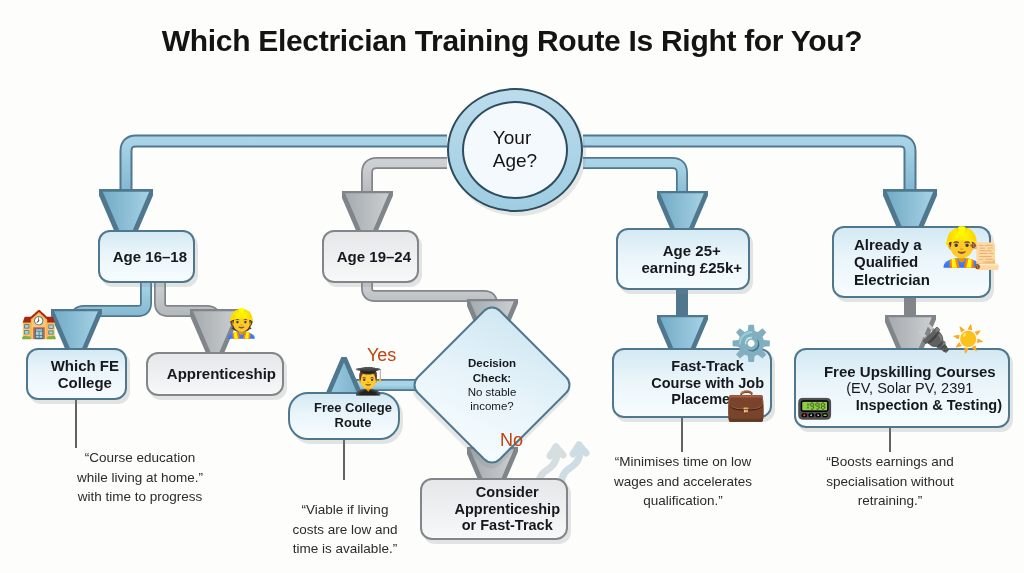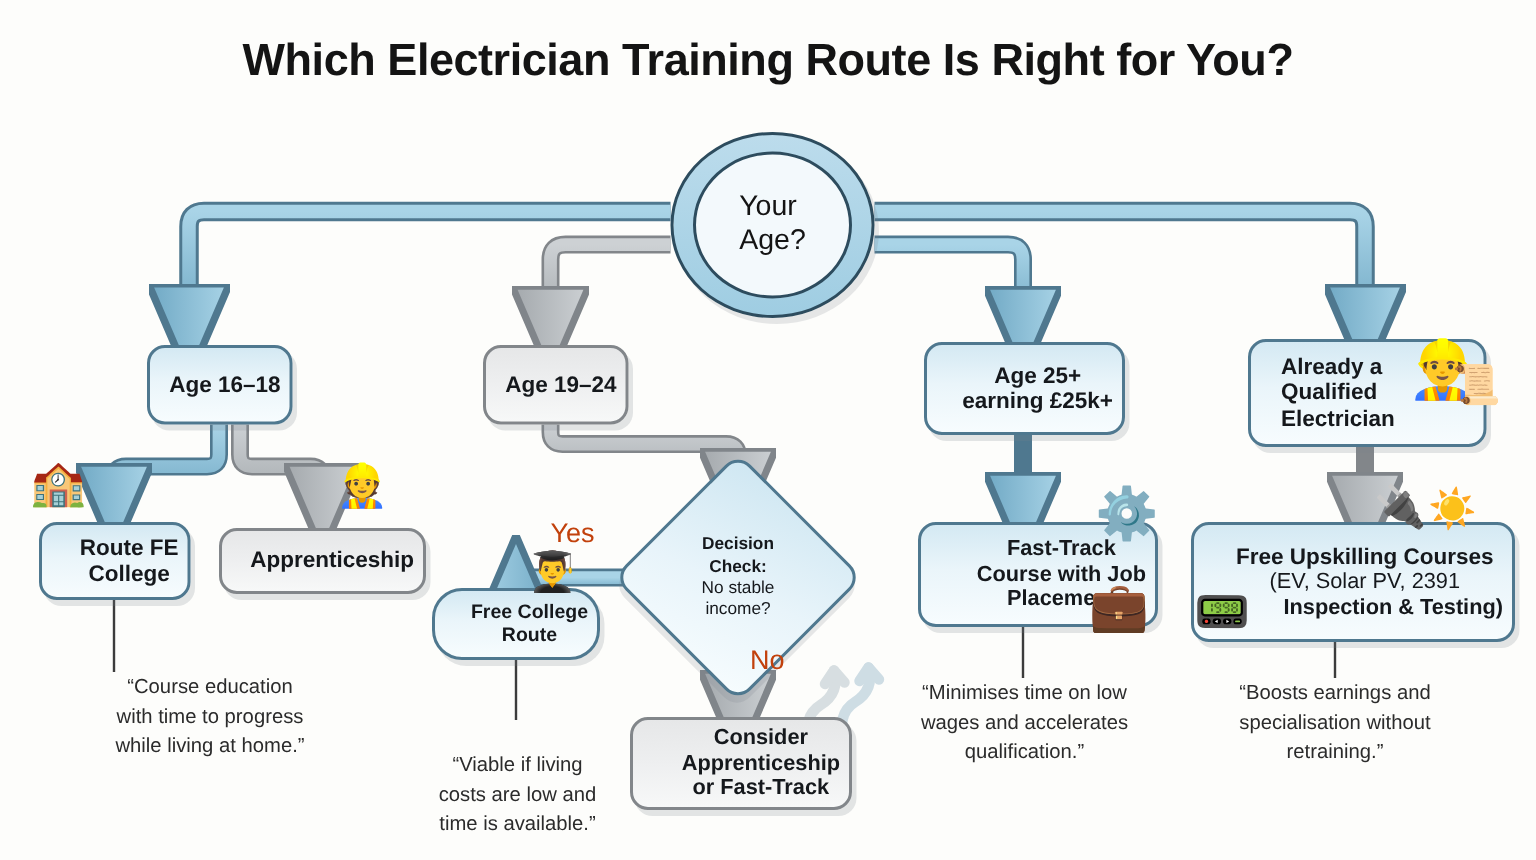--- a/index.html
+++ b/index.html
@@ -180,34 +180,34 @@
       <div>Qualified</div>
       <div>Electrician</div>
     </div>
   </div>
   <span class="ic" style="left:938px;top:228px;font-size:38px;">👷‍♂️</span>
   <span class="ic" style="left:968px;top:243px;font-size:26px;">📜</span>
 
   <span class="ic" style="left:20px;top:308px;font-size:30px;">🏫</span>
   <div class="node blue" style="left:26px;top:348px;width:101px;height:52px;font-size:15px;">
     <div class="inner">
-      <div>Route FE</div>
+      <div>Which FE</div>
       <div>College</div>
     </div>
   </div>
 
   <span class="ic" style="left:224px;top:310px;font-size:28px;">👷</span>
   <div class="node gray" style="left:146px;top:352px;width:138px;height:44px;font-size:15px;">
     <div class="inner">Apprenticeship</div>
   </div>
 
   <div class="caption" style="left:0px;top:448px;width:280px;">
     <div>“Course education</div>
+    <div>while living at home.”</div>
     <div>with time to progress</div>
-    <div>while living at home.”</div>
   </div>
 
   <div id="decision-node">
     <div class="dia"></div>
     <div class="dtxt">
       <div class="b">Decision</div>
       <div class="b">Check:</div>
       <div class="n">No stable</div>
       <div class="n">income?</div>
     </div>

